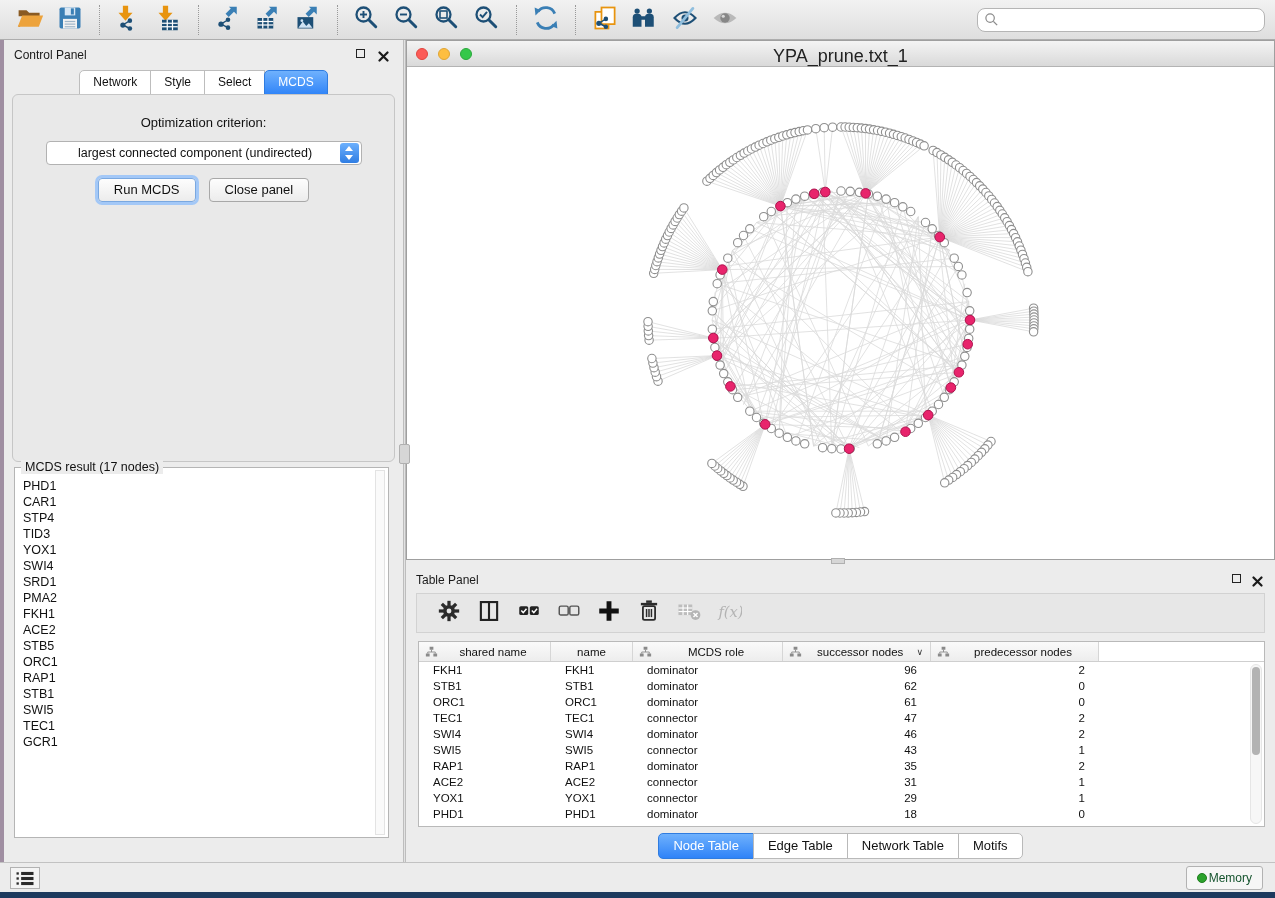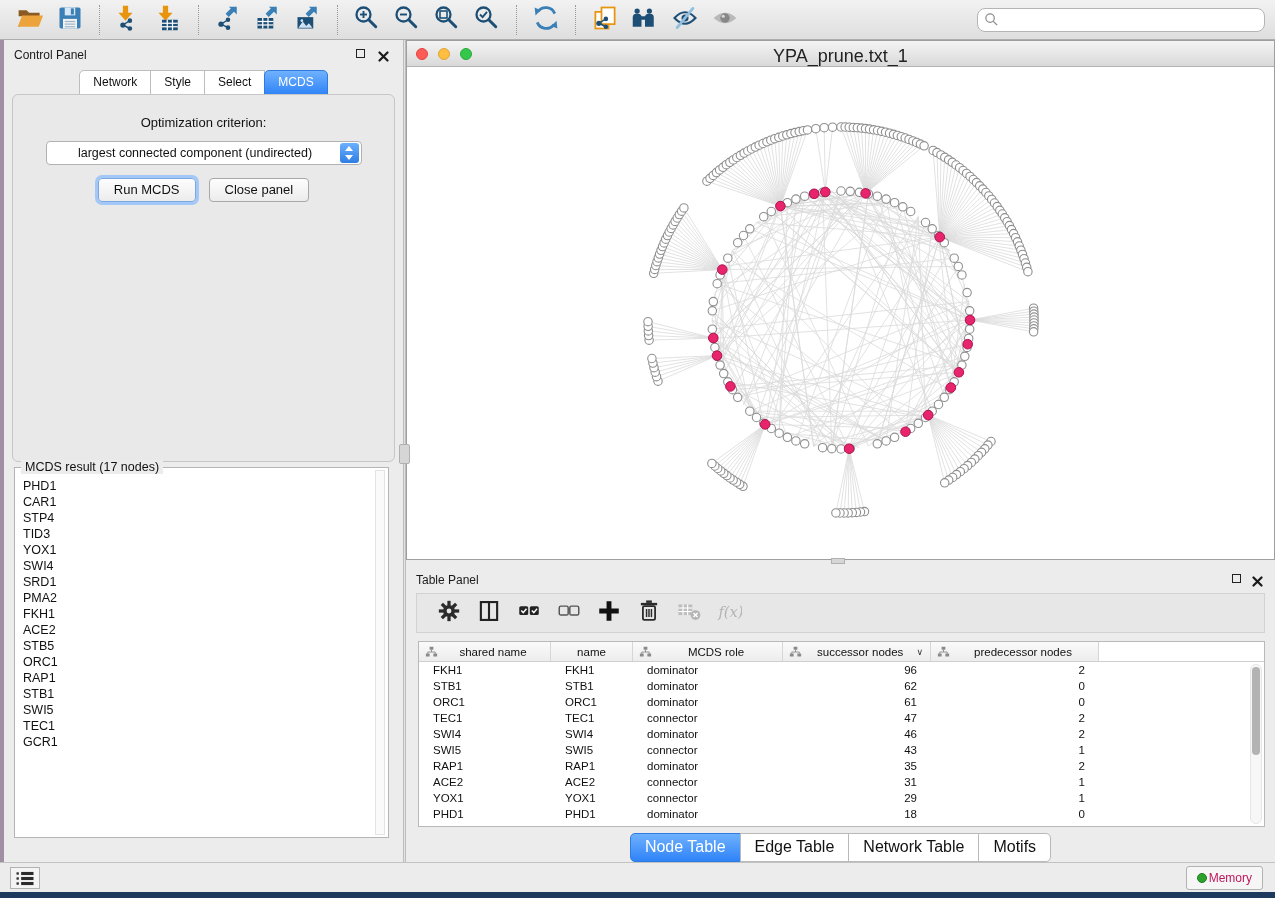--- a/index.html
+++ b/index.html
@@ -109,34 +109,34 @@
   .trow { display:flex; height:16px; align-items:center; }
   .tcell { font-size:11.5px; color:#111; white-space:nowrap; overflow:hidden; }
   .tcell.left { padding-left:14px; text-align:left; }
   .tcell.right { padding-right:14px; text-align:right; }
   #nt-scroll { position:absolute; top:22px; right:2px; width:12px; bottom:2px;
     background:#f7f7f7; border:1px solid #e6e6e6; border-radius:6px; }
   #nt-thumb { position:absolute; top:2px; left:1px; width:8px; height:88px;
     background:#b3b3b3; border-radius:5px; }
 
   #tp-tabs { position:absolute; left:0; right:0; top:268px; display:flex; justify-content:center; }
-  .tp-tab { font-size:16px; padding:4px 14px 5px; background:#fff; border:1px solid #b9b9b9;
+  .tp-tab { font-size:13px; padding:4px 14px 5px; background:#fff; border:1px solid #b9b9b9;
     margin-left:-1px; color:#111; }
   .tp-tab:first-child { border-radius:5px 0 0 5px; margin-left:0; }
   .tp-tab:last-child { border-radius:0 5px 5px 0; }
   .tp-tab.selected { background:linear-gradient(#6fb1fd,#2f83f8); color:#fff; border-color:#2f7ce0; }
 
   
   #status-bar { left:0; top:862px; width:1275px; height:30px; background:#ececec;
     border-top:1px solid #c2c2c2; }
   #status-list-btn { position:absolute; left:10px; top:4px; width:30px; height:22px;
     background:#f4f4f4; border:1px solid #b2b2b2; display:flex; align-items:center; justify-content:center; }
   #memory-btn { position:absolute; right:12px; top:3px; height:24px; background:#f6f6f6;
     border:1px solid #b2b2b2; border-radius:3px; display:flex; align-items:center;
-    gap:2px; padding:0 10px; font-size:12px; color:#be185d; }
+    gap:2px; padding:0 10px; font-size:12px; color:#14532d; }
   #memory-dot { width:10px; height:10px; border-radius:50%; background:#2ca22c; border:1px solid #1f7d1f; }
 </style>
 </head>
 <body>
 
 <div id="main-toolbar">
     <div class="tbtn">
       <span><svg viewBox="0 0 32 32">
           <path d="M3 7 h9 l3 3 h12 v4 H3 z" fill="#8a5a22"></path>
           <path d="M3 7 v19 h2 l-2-2 z" fill="#8a5a22"></path>

